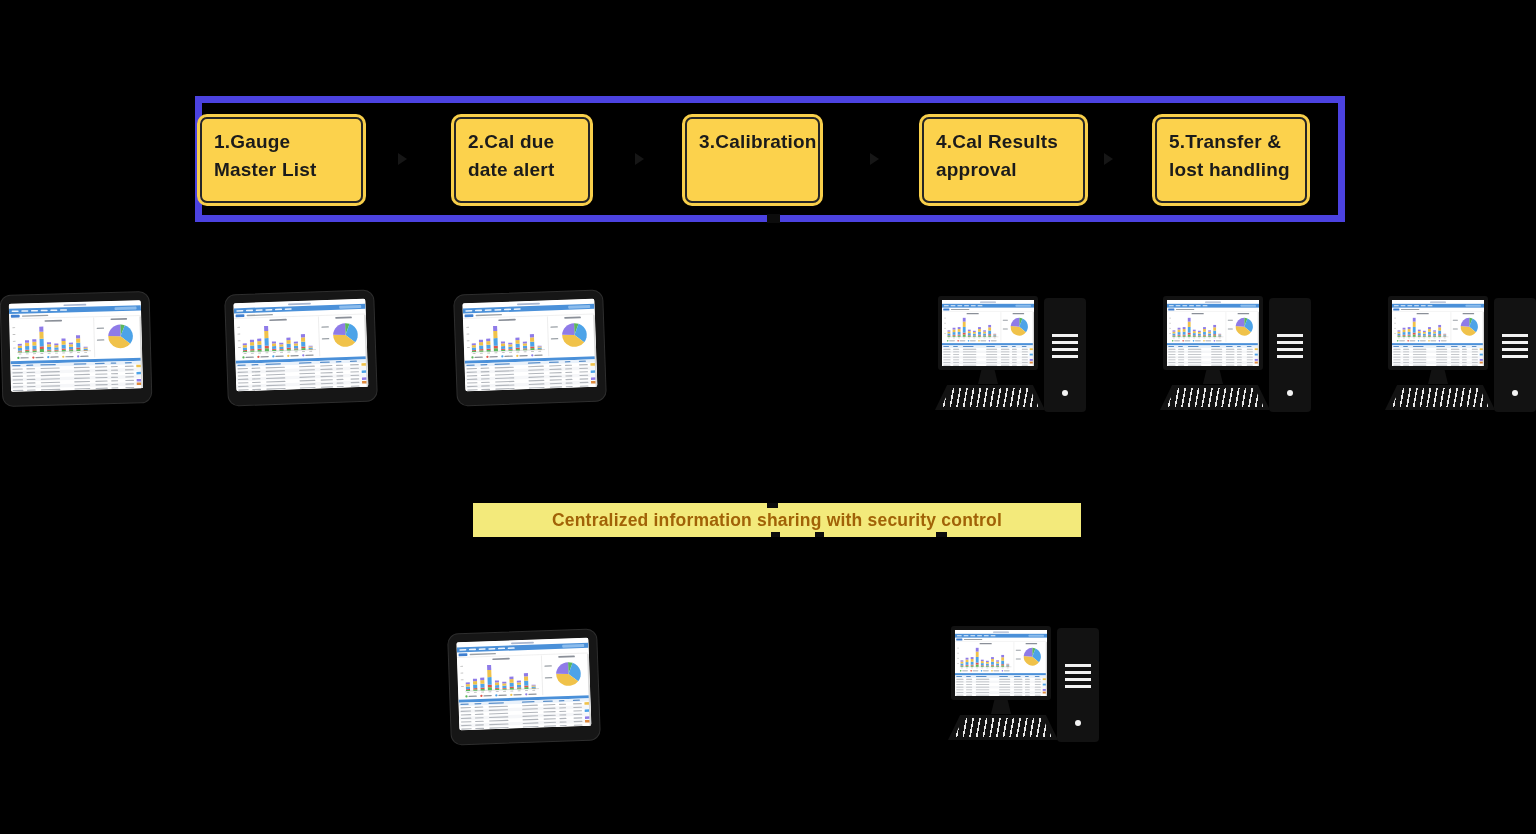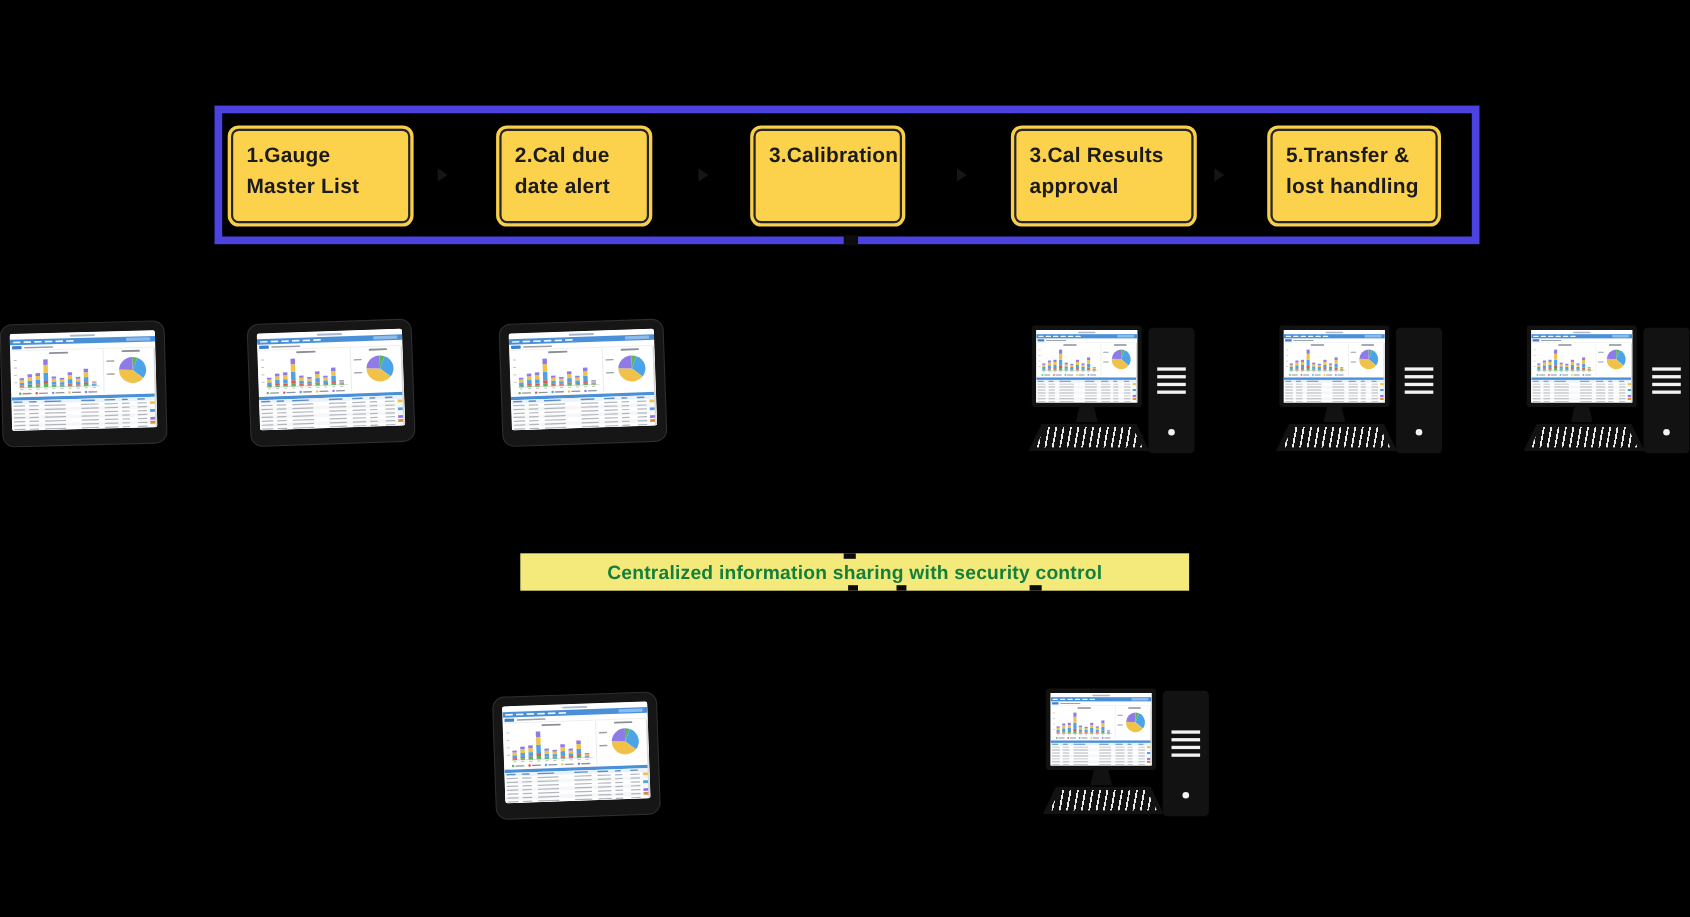--- a/index.html
+++ b/index.html
@@ -13,21 +13,21 @@
   .step-box{top:117px;height:86px;box-sizing:border-box;background:#fcd24c;
     border:2px solid #262626;outline:3px solid #f8cf4a;border-radius:7px;
     padding:9px 12px;color:#1b1b1b;font-weight:bold;font-size:19px;line-height:1.45;
     letter-spacing:.2px;}
   .mini-arrow{width:0;height:0;border-top:6px solid transparent;
     border-bottom:6px solid transparent;border-left:9px solid #161616;}
   .notch{background:#0c0c0c;}
 
   
   .banner{left:473px;top:503px;width:608px;height:34px;background:#f3ea7b;
-    display:flex;align-items:center;justify-content:center;color:#15803d;
+    display:flex;align-items:center;justify-content:center;color:#a16207;
     font-weight:bold;font-size:17.5px;letter-spacing:.2px;}
 
   
   .tablet{width:150px;height:112px;background:#161616;border:1px solid #2e2e2e;
     border-radius:11px;box-sizing:border-box;padding:8px 8px 14px 8px;}
   .tablet .screen{width:100%;height:100%;background:#fff;overflow:hidden;border-radius:2px;}
 
   
   .desktop{width:150px;height:118px;}
   .monitor{left:0;top:0;width:100px;height:74px;background:#121212;border-radius:3px;
@@ -42,31 +42,31 @@
     background:repeating-linear-gradient(100deg,#121212 0 5px,#e8e8e8 5px 6.6px);}
   .tower{left:106px;top:2px;width:42px;height:114px;background:#121212;border-radius:4px;}
   .vent{left:8px;width:26px;height:3px;background:#f2f2f2;}
   .powerbtn{left:18px;top:92px;width:6px;height:6px;border-radius:50%;background:#f2f2f2;}
 </style>
 </head>
 <body>
 
 <div class="abs flow-outline"></div>
 
-<div class="abs step-box" style="left:210px;width:163px;">
+<div class="abs step-box" style="left:200px;width:163px;">
   <span>1.Gauge Master List</span>
 </div>
 <div class="abs step-box" style="left:454px;width:136px;">
   <span>2.Cal due date alert</span>
 </div>
 <div class="abs step-box" style="left:685px;width:135px;">
   <span>3.Calibration</span>
 </div>
 <div class="abs step-box" style="left:922px;width:163px;">
-  <span>3.Cal Results approval</span>
+  <span>4.Cal Results approval</span>
 </div>
 <div class="abs step-box" style="left:1155px;width:152px;">
   <span>5.Transfer &amp; lost handling</span>
 </div>
 
 <div class="abs mini-arrow" style="left:398px;top:153px;"></div>
 <div class="abs mini-arrow" style="left:635px;top:153px;"></div>
 <div class="abs mini-arrow" style="left:870px;top:153px;"></div>
 <div class="abs mini-arrow" style="left:1104px;top:153px;"></div>
 

